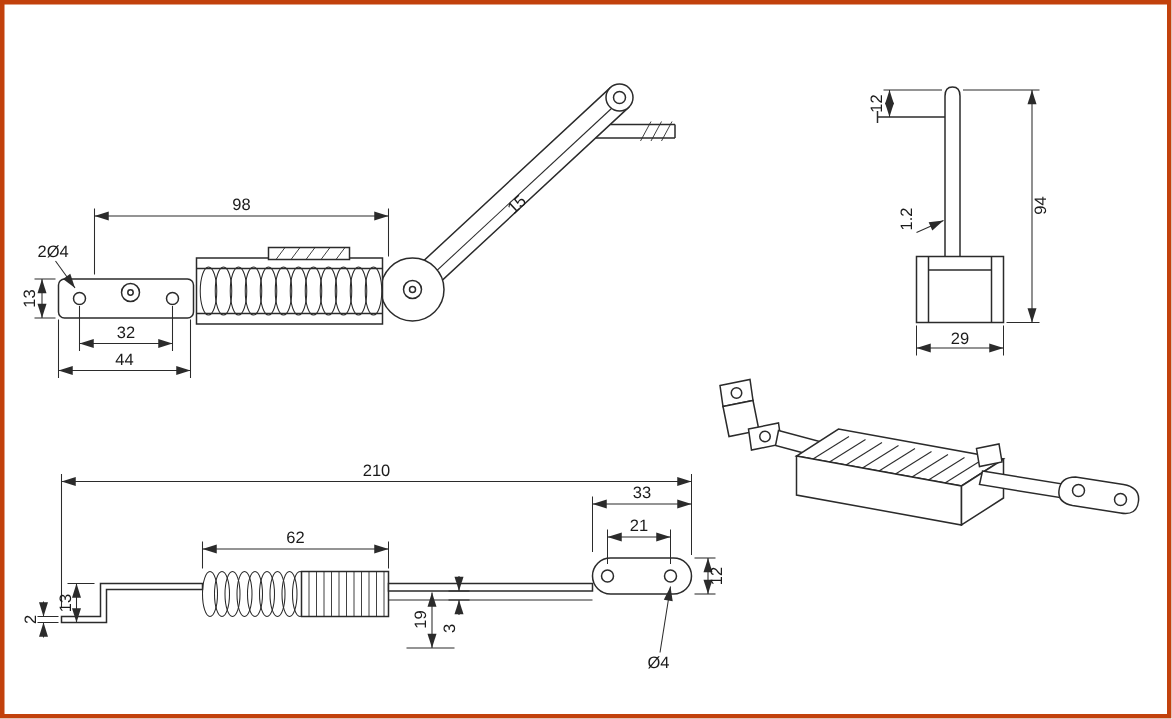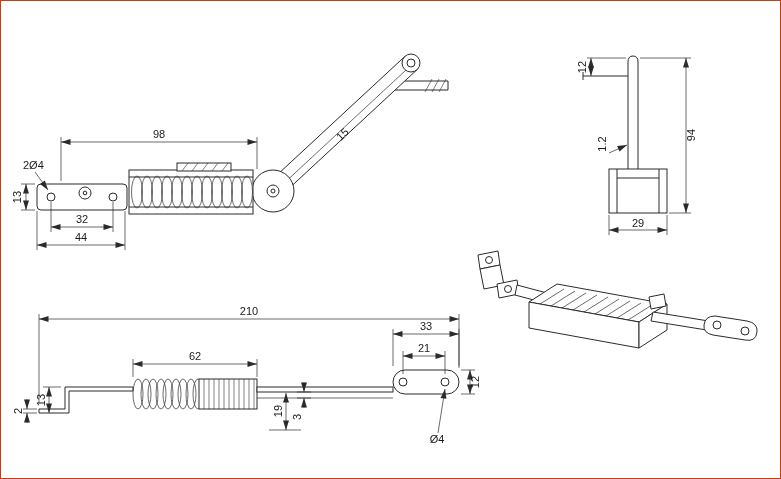--- a/index.html
+++ b/index.html
@@ -1,18 +1,18 @@
 <!DOCTYPE html>
 <html><head>
 <meta charset="utf-8">
 <style>
   html,body{margin:0;padding:0;background:#dcdcdc;}
   .sheet{
     position:relative;width:781px;height:479px;box-sizing:border-box;
-    background:#ffffff;border:1px solid #c2410c;overflow:hidden;
+    background:#ffffff;border:3px solid #c2410c;overflow:hidden;
     font-family:"Liberation Sans","DejaVu Sans",sans-serif;
   }
   svg{display:block;}
   .pl{stroke:#2b2b2b;stroke-width:1;fill:none;}          
   .pw{stroke:#2b2b2b;stroke-width:1;fill:#ffffff;}       
   .tn{stroke:#2b2b2b;stroke-width:0.7;fill:none;}        
   .dm{stroke:#2b2b2b;stroke-width:0.7;fill:none;}        
   .ht{stroke:#2b2b2b;stroke-width:0.6;fill:none;}        
   text.dt{font-family:"Liberation Sans","DejaVu Sans",sans-serif;font-size:11px;fill:#1b1b1b;}
 </style>

